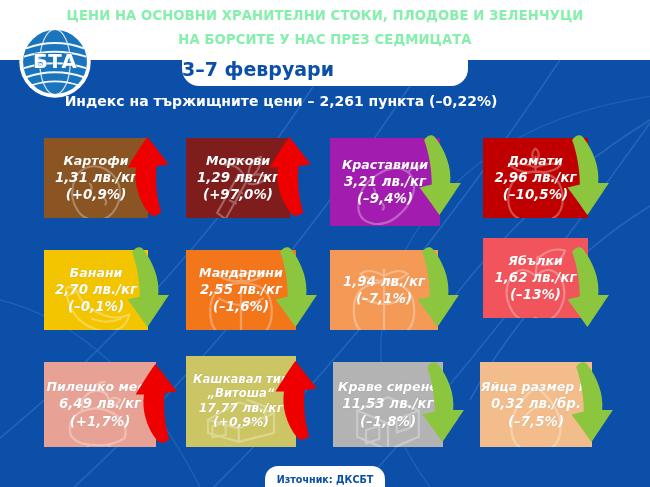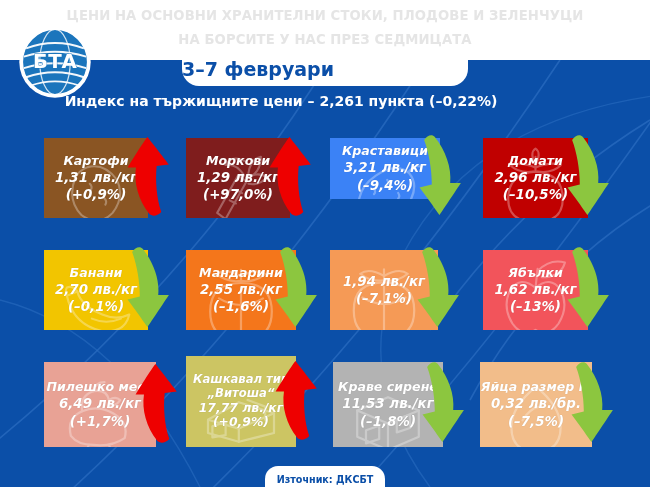--- a/index.html
+++ b/index.html
@@ -21,21 +21,21 @@
   .header-band{
     position:absolute;left:0;top:0;width:650px;height:60px;
     background:#ffffff;z-index:2;
   }
   .date-tab{
     position:absolute;left:182px;top:60px;width:286px;height:26px;
     background:#ffffff;border-radius:0 0 17px 17px;z-index:2;
   }
   .title-line{
     position:absolute;left:0;width:650px;text-align:center;
-    color:#e5e5e5;font-weight:bold;letter-spacing:.1px;z-index:4;
+    color:#86efac;font-weight:bold;letter-spacing:.1px;z-index:4;
     white-space:nowrap;
   }
   #title1{top:8px;font-size:13.2px;}
   #title2{top:32px;font-size:13.2px;}
   #dateline{
     position:absolute;left:182px;top:58px;width:284px;text-align:left;
     color:#0b4fa8;font-weight:bold;font-size:19px;z-index:5;
   }
   #indexline{
     position:absolute;left:0;top:93px;width:562px;text-align:center;
@@ -158,21 +158,21 @@
         </svg>
         <div class="lines">
           <div class="nm">Моркови</div>
           <div class="pr">1,29 лв./кг</div>
           <div class="ch">(+97,0%)</div>
         </div>
       </div>
       <svg class="arrow" viewBox="0 0 60 110" style="width: 46px; height: 92px; left: 268px; top: 130px;">
         <path fill="#ee0000" d="M30 104 C 16 86, 10 64, 13 44 L 2 44 C 2 44, 20 14, 28 4 C 36 14, 56 40, 56 40 L 40 42 C 38 62, 40 84, 46 102 C 40 108, 34 108, 30 104 Z"></path>
       </svg>
-      <div class="card" style="left: 330px; top: 138px; width: 110px; height: 61px; background: #3b82f6;">
+      <div class="card" style="left: 330px; top: 138px; width: 110px; height: 88px; background: #a21caf;">
         <svg class="veg" viewBox="0 0 100 100" preserveAspectRatio="xMidYMid meet">
           <g fill="none" stroke="#ffffff" stroke-width="2" stroke-linecap="round" stroke-linejoin="round">
             <path d="M26 66 Q24 46 42 34 Q60 22 72 32 Q82 44 70 62 Q56 80 40 78 Q28 76 26 66 Z"></path>
             <path d="M40 46 q2 3 0 5"></path>
             <path d="M52 38 q2 3 0 5"></path>
             <path d="M48 60 q2 3 0 5"></path>
             <path d="M62 50 q2 3 0 5"></path>
             <path d="M72 30 q6 -6 10 -4"></path>
           </g>
         </svg>
@@ -253,21 +253,21 @@
           </g>
         </svg>
         <div class="lines">
           <div class="pr">1,94 лв./кг</div>
           <div class="ch">(–7,1%)</div>
         </div>
       </div>
       <svg class="arrow" viewBox="0 0 60 110" style="width: 46px; height: 92px; left: 416px; top: 242px;">
         <path fill="#8cc63f" d="M22 4 C 36 22, 44 44, 42 64 L 56 64 C 56 64, 36 94, 28 106 C 20 94, 2 70, 2 70 L 18 66 C 18 46, 14 24, 8 8 C 12 2, 18 0, 22 4 Z"></path>
       </svg>
-      <div class="card" style="left: 483px; top: 250px; width: 105px; height: 80px; background: rgb(242, 84, 91);">
+      <div class="card" style="left: 483px; top: 238px; width: 105px; height: 80px; background: rgb(242, 84, 91);">
         <svg class="veg" viewBox="0 0 100 100" preserveAspectRatio="xMidYMid meet">
           <g fill="none" stroke="#ffffff" stroke-width="2" stroke-linecap="round" stroke-linejoin="round">
             <path d="M50 36 Q36 24 26 38 Q18 54 28 70 Q38 84 50 76 Q62 84 72 70 Q82 54 74 38 Q64 24 50 36 Z"></path>
             <path d="M50 36 L52 18"></path>
             <path d="M52 20 Q64 8 78 12 Q74 26 56 26"></path>
           </g>
         </svg>
         <div class="lines">
           <div class="nm">Ябълки</div>
           <div class="pr">1,62 лв./кг</div>

